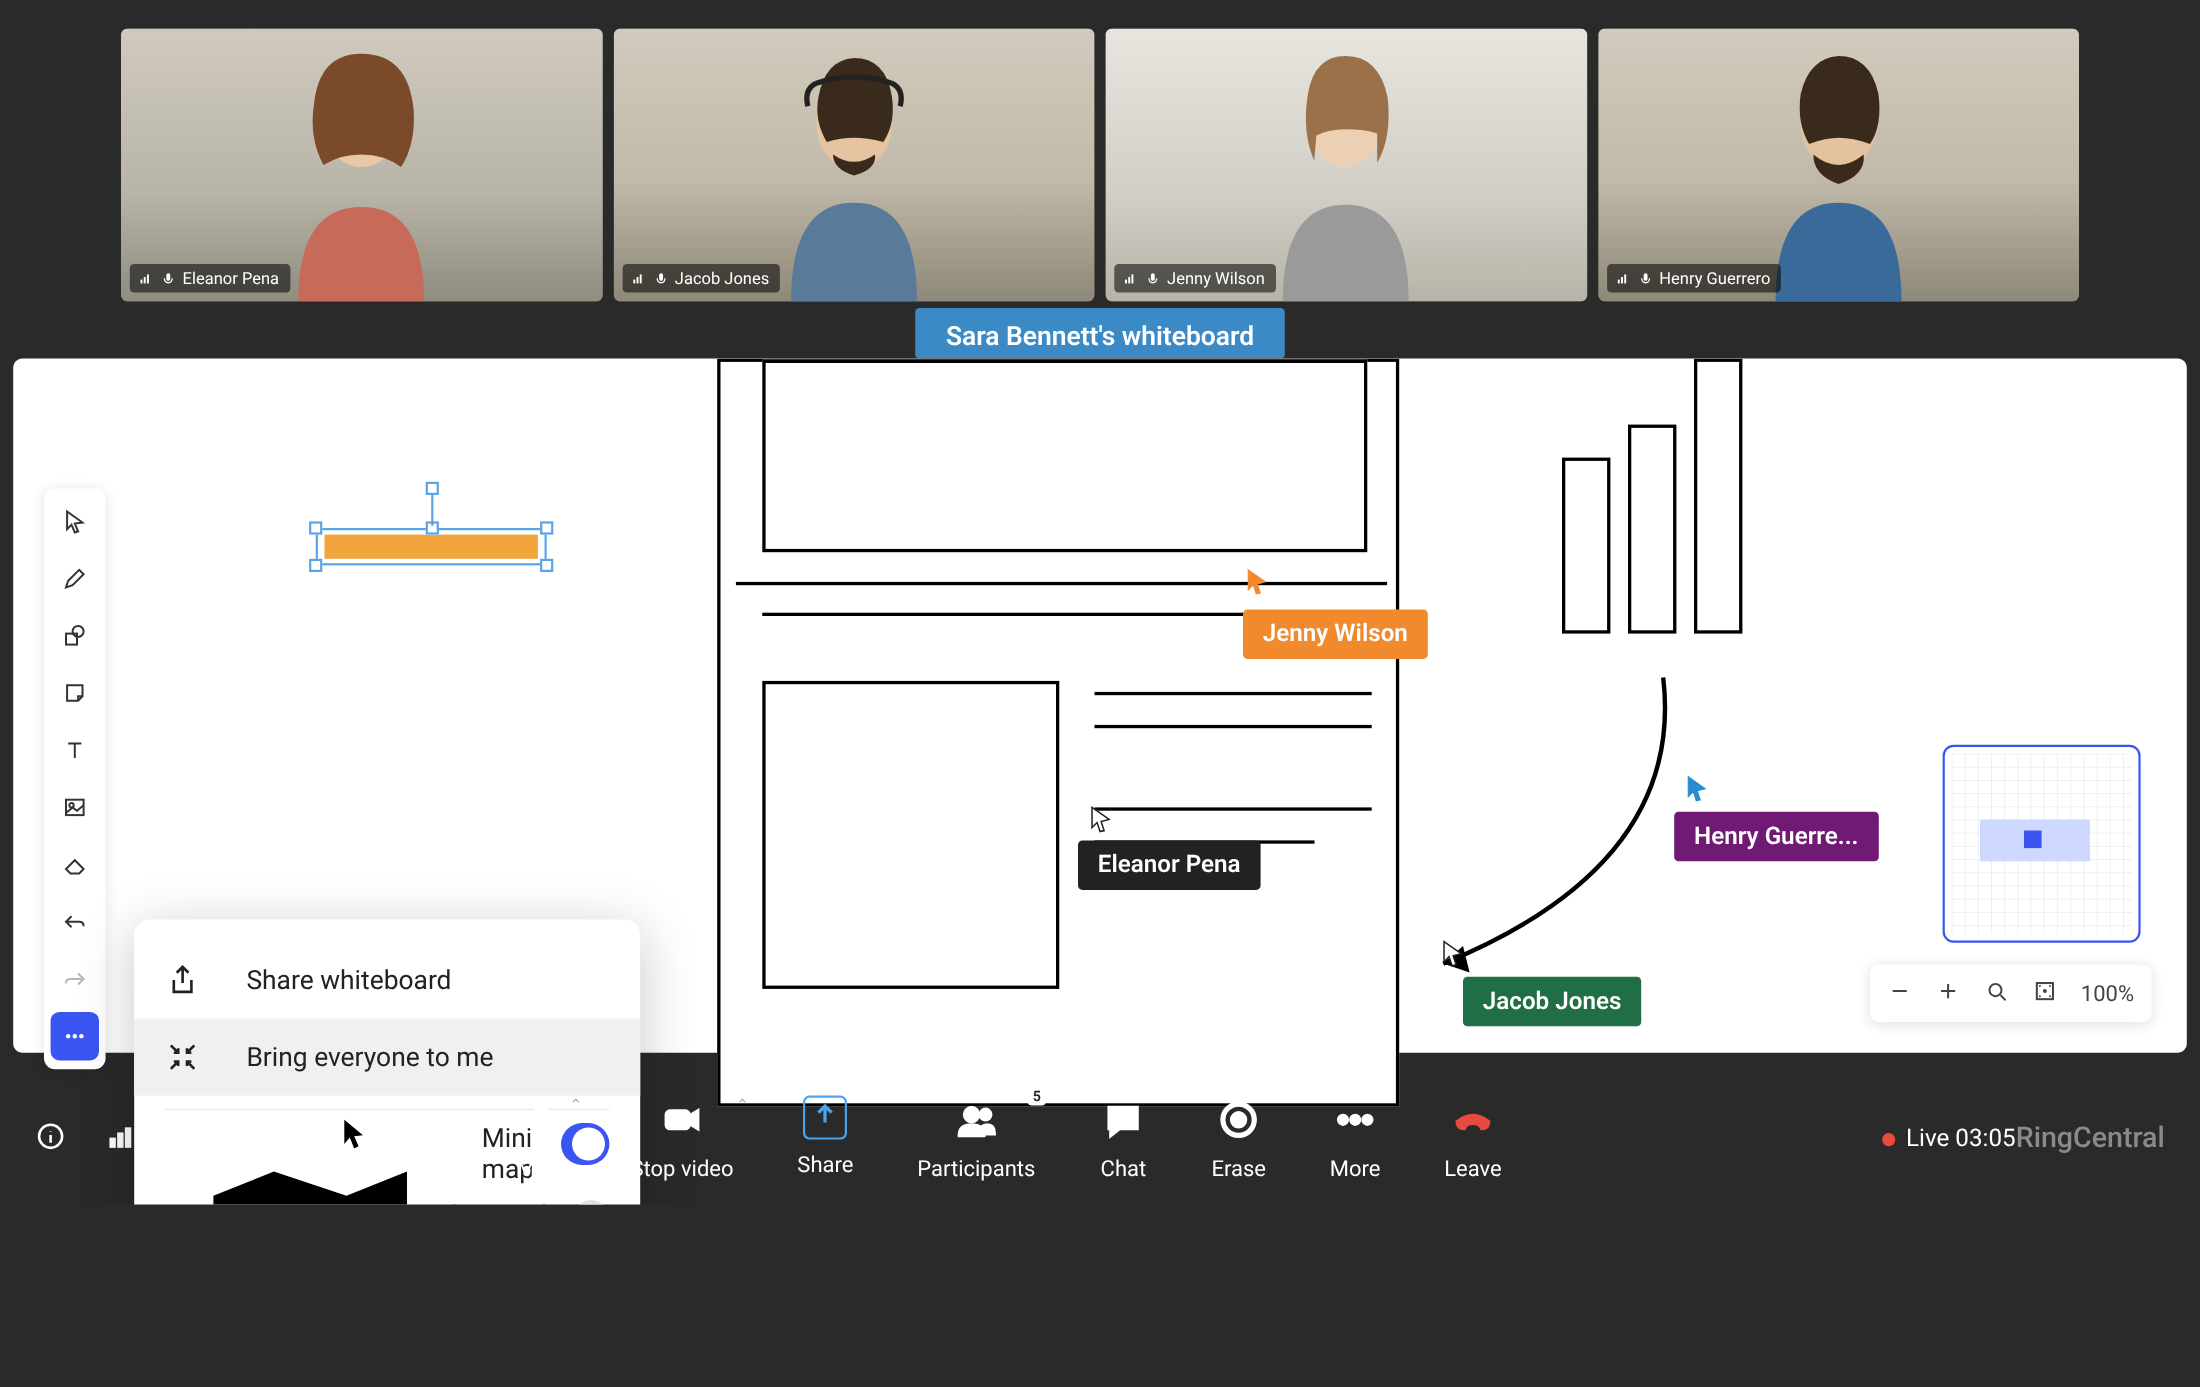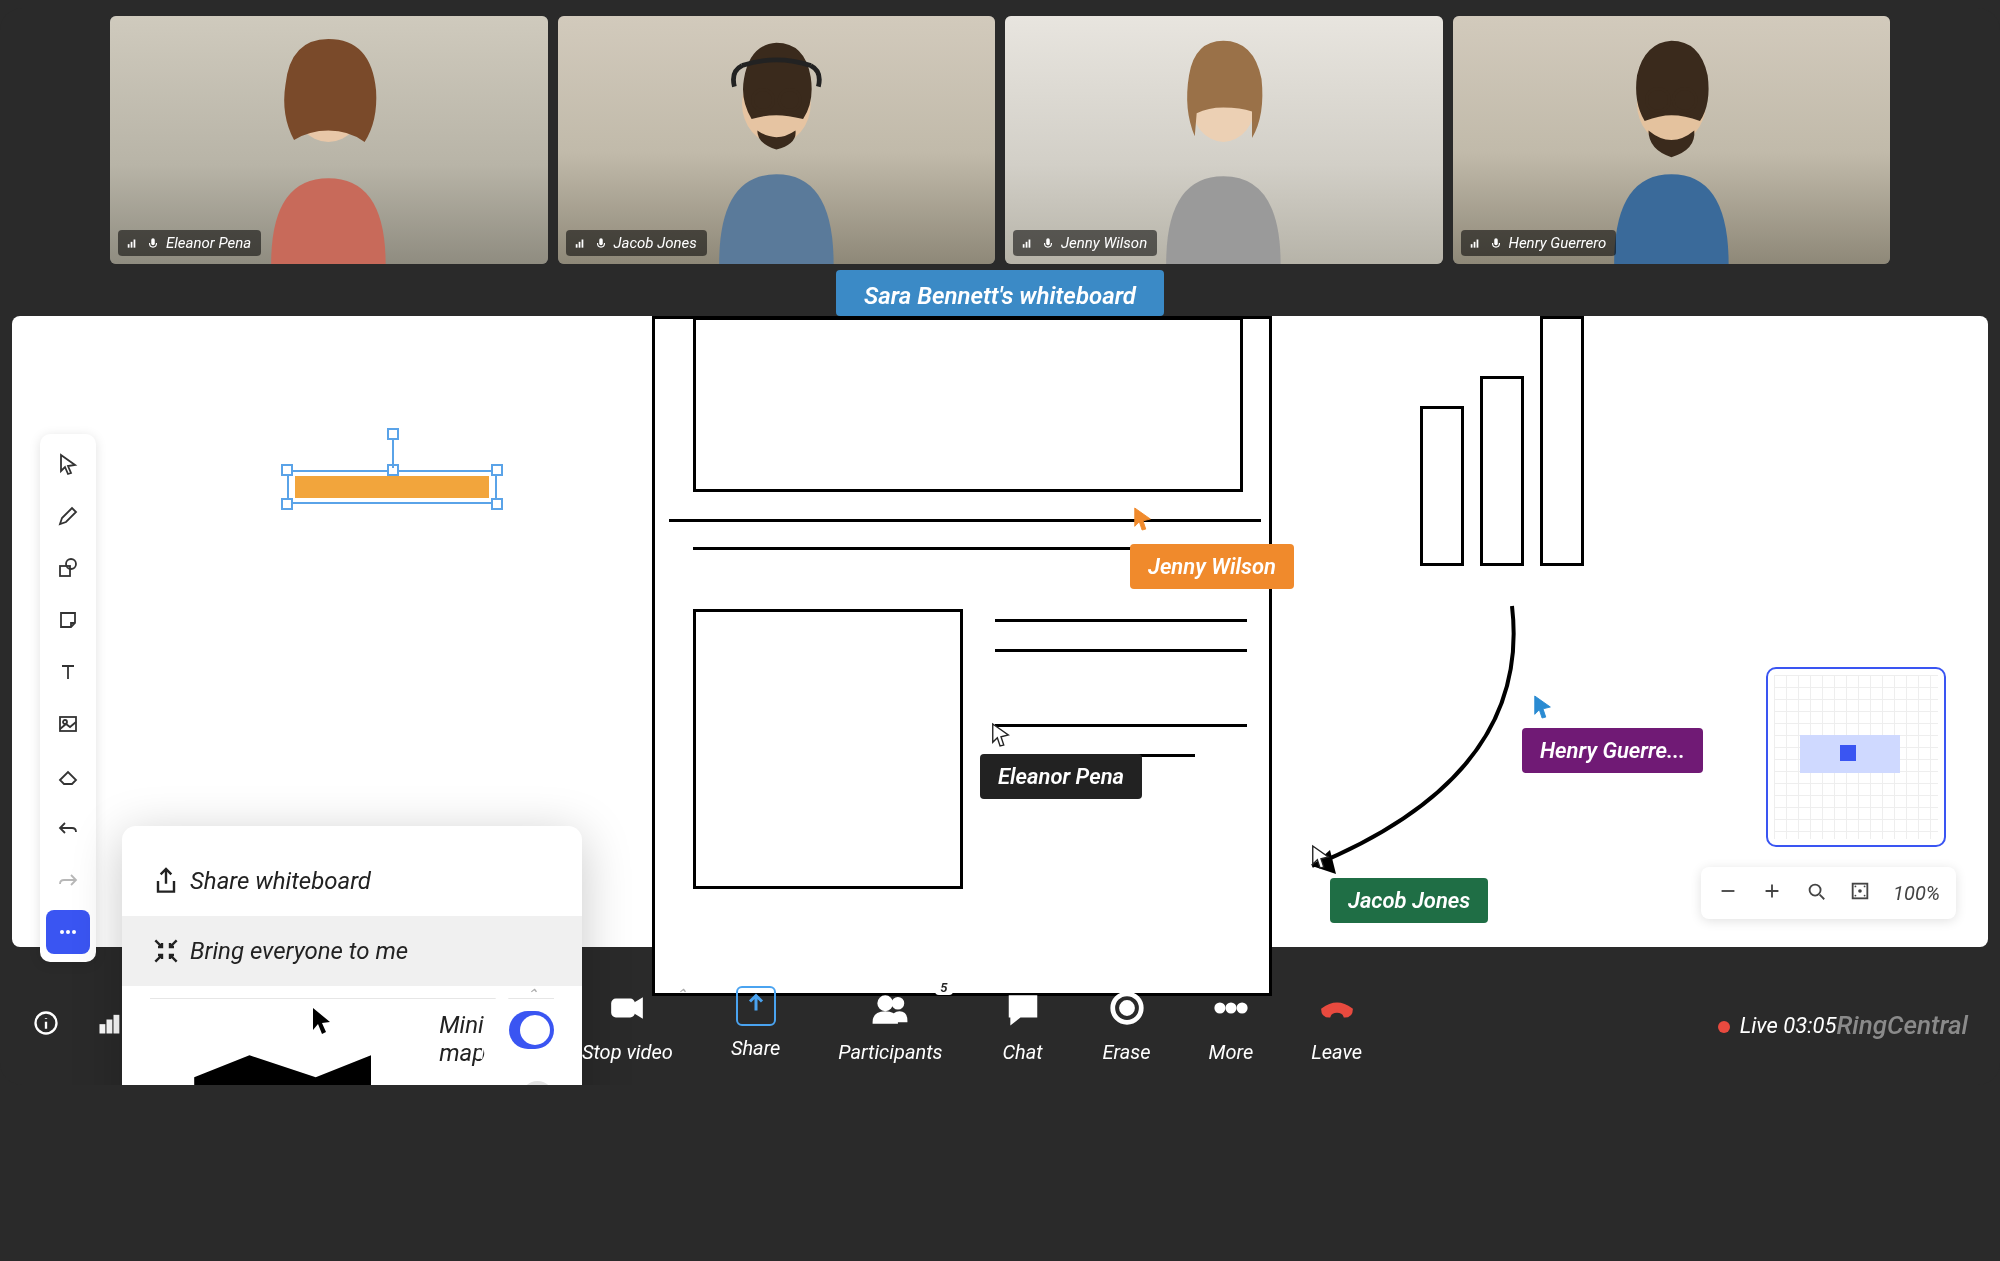--- a/index.html
+++ b/index.html
@@ -1,19 +1,19 @@
 <!DOCTYPE html>
 <html><head>
 <meta charset="utf-8">
 <style>
   * { box-sizing: border-box; margin: 0; padding: 0; }
   html, body { width: 100%; height: 100%; font-family: -apple-system, BlinkMacSystemFont, "Segoe UI", Roboto, sans-serif; }
   body { background: #2a2a2a; }
 
-  .app { width: 2000px; height: 1077px; margin: 8px auto; background: #2a2a2a; border-radius: 22px; overflow: hidden; display: flex; flex-direction: column; font-style: italic; }
+  .app { width: 2000px; height: 1077px; margin: 18px auto; background: #2a2a2a; border-radius: 22px; overflow: hidden; display: flex; flex-direction: column; }
 
   
   .film-strip { display: flex; gap: 10px; padding: 8px 110px 0 110px; height: 256px; }
   .tile { position: relative; flex: 1; background: #666; border-radius: 6px; overflow: hidden; }
   .tile .human { position: absolute; inset: 0; display: flex; align-items: flex-end; justify-content: center; }
   .tile .bg-room { position:absolute; inset:0; background:linear-gradient(180deg,#cfcabd 0%,#b8b4a7 60%,#8f8c80 100%); }
   .tile .bg-kitchen { position:absolute; inset:0; background:linear-gradient(180deg,#e8e5df 0%,#d2cfc7 60%,#b6b3a8 100%); }
   .tile .bg-office { position:absolute; inset:0; background:linear-gradient(180deg,#d2cabc 0%,#c1baaa 55%,#8e8878 100%); }
   .tile svg.person { position:relative; height:100%; width:auto; }
   .name-pill { position: absolute; left: 8px; bottom: 8px; background: rgba(0,0,0,0.55); color: #fff; font-size: 15px; padding: 4px 10px 4px 8px; border-radius: 4px; display:flex; align-items:center; gap:6px; }
@@ -30,21 +30,21 @@
   
   .left-tools { position:absolute; left:28px; top:118px; width:56px; background:#fff; border-radius:10px; box-shadow:0 2px 12px rgba(0,0,0,0.12); display:flex; flex-direction:column; align-items:center; padding:8px 0; gap:8px; }
   .tool-btn { width:44px; height:44px; display:flex; align-items:center; justify-content:center; border-radius:8px; color:#333; cursor:pointer; }
   .tool-btn svg { width:24px; height:24px; stroke:#333; fill:none; stroke-width:1.8; }
   .tool-btn.active { background:#3a55f2; }
   .tool-btn.active svg { stroke:#fff; fill:#fff; }
   .tool-btn.redo svg { opacity:0.35; }
 
   
   .popover { position:absolute; left:110px; top:510px; width:460px; background:#fff; border-radius:14px; box-shadow:0 10px 50px rgba(0,0,0,0.22); padding:20px 0 26px 0; }
-  .pop-item { display:flex; align-items:center; gap:8px; height:70px; padding:0 28px; font-size:24px; color:#222; cursor:pointer; }
+  .pop-item { display:flex; align-items:center; gap:42px; height:70px; padding:0 28px; font-size:24px; color:#222; cursor:pointer; }
   .pop-item.highlight { background:#f0f0f0; }
   .pop-item svg { width:32px; height:32px; stroke:#222; fill:none; stroke-width:1.8; }
   .pop-sep { height:1px; background:#e6e6e6; margin:12px 28px; }
   .pop-toggle-row { display:flex; align-items:flex-start; gap:24px; height:70px; padding:0 28px; font-size:24px; color:#222; }
   .pop-toggle-row .label { flex:1; }
   .toggle { width:68px; height:38px; border-radius:20px; position:relative; }
   .toggle.on { background:#3a55f2; }
   .toggle.off { background:#e2e2e2; }
   .toggle .knob { position:absolute; top:4px; width:30px; height:30px; background:#fff; border-radius:50%; }
   .toggle.on .knob { right:4px; }

